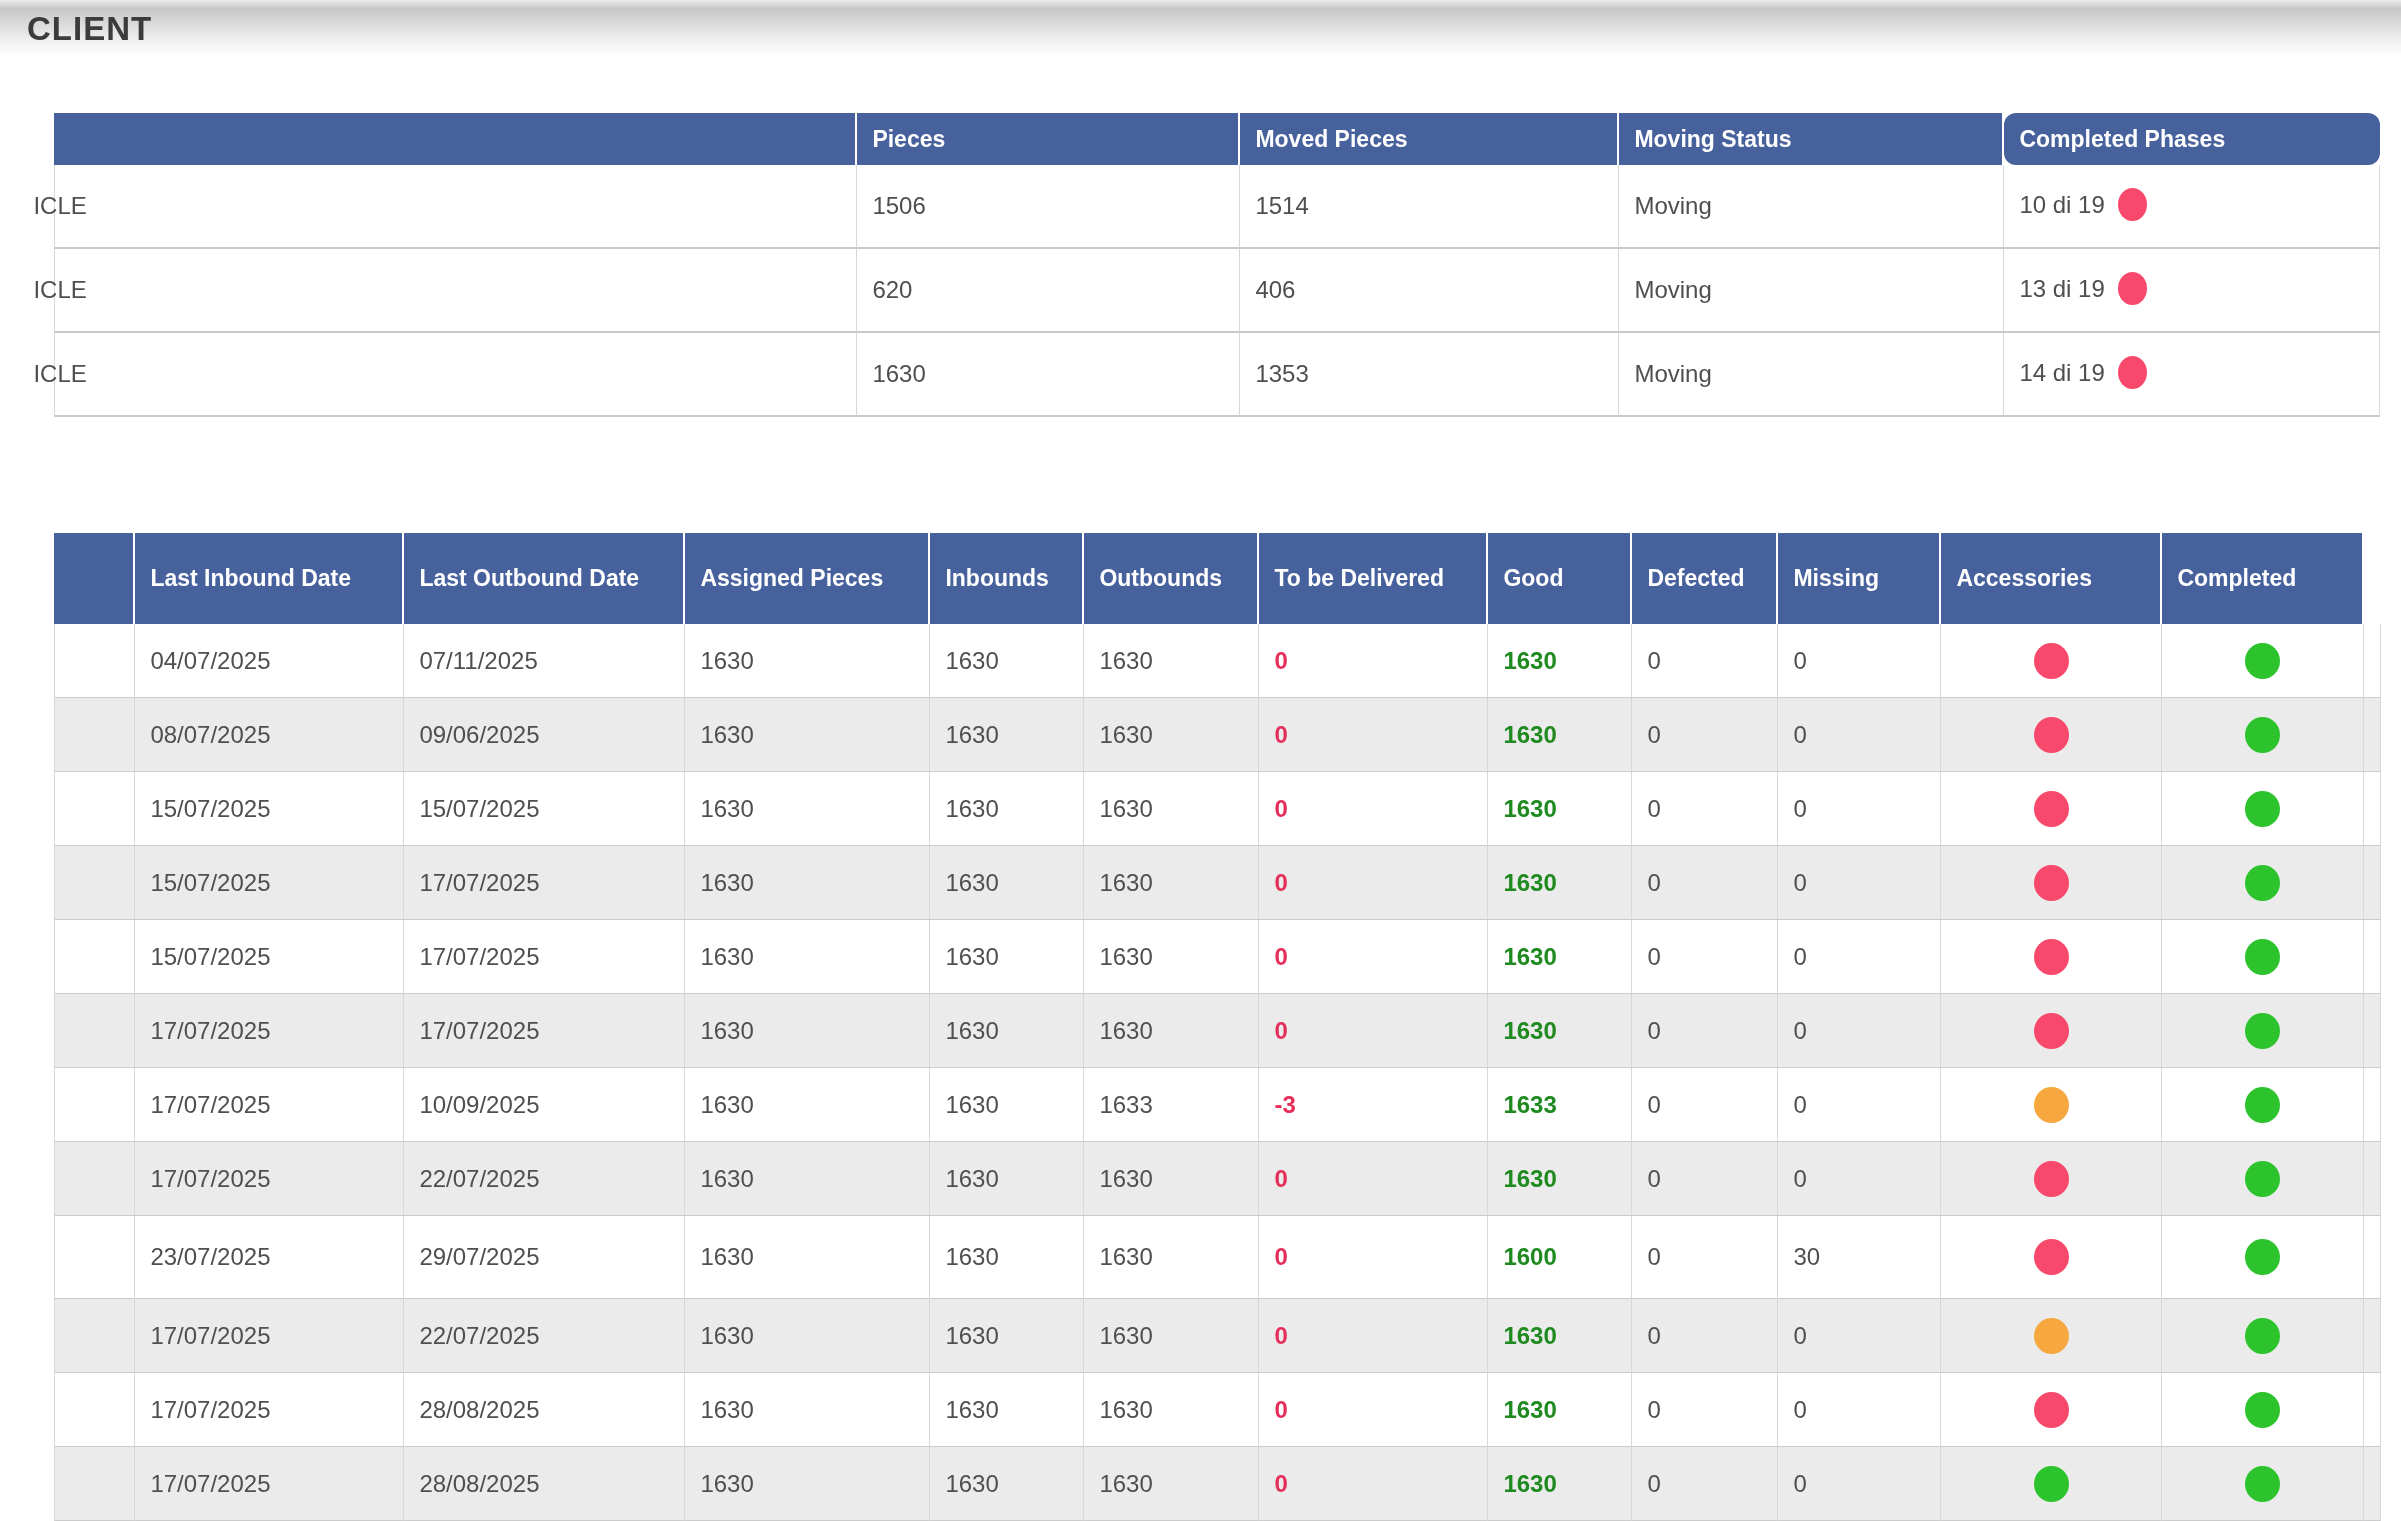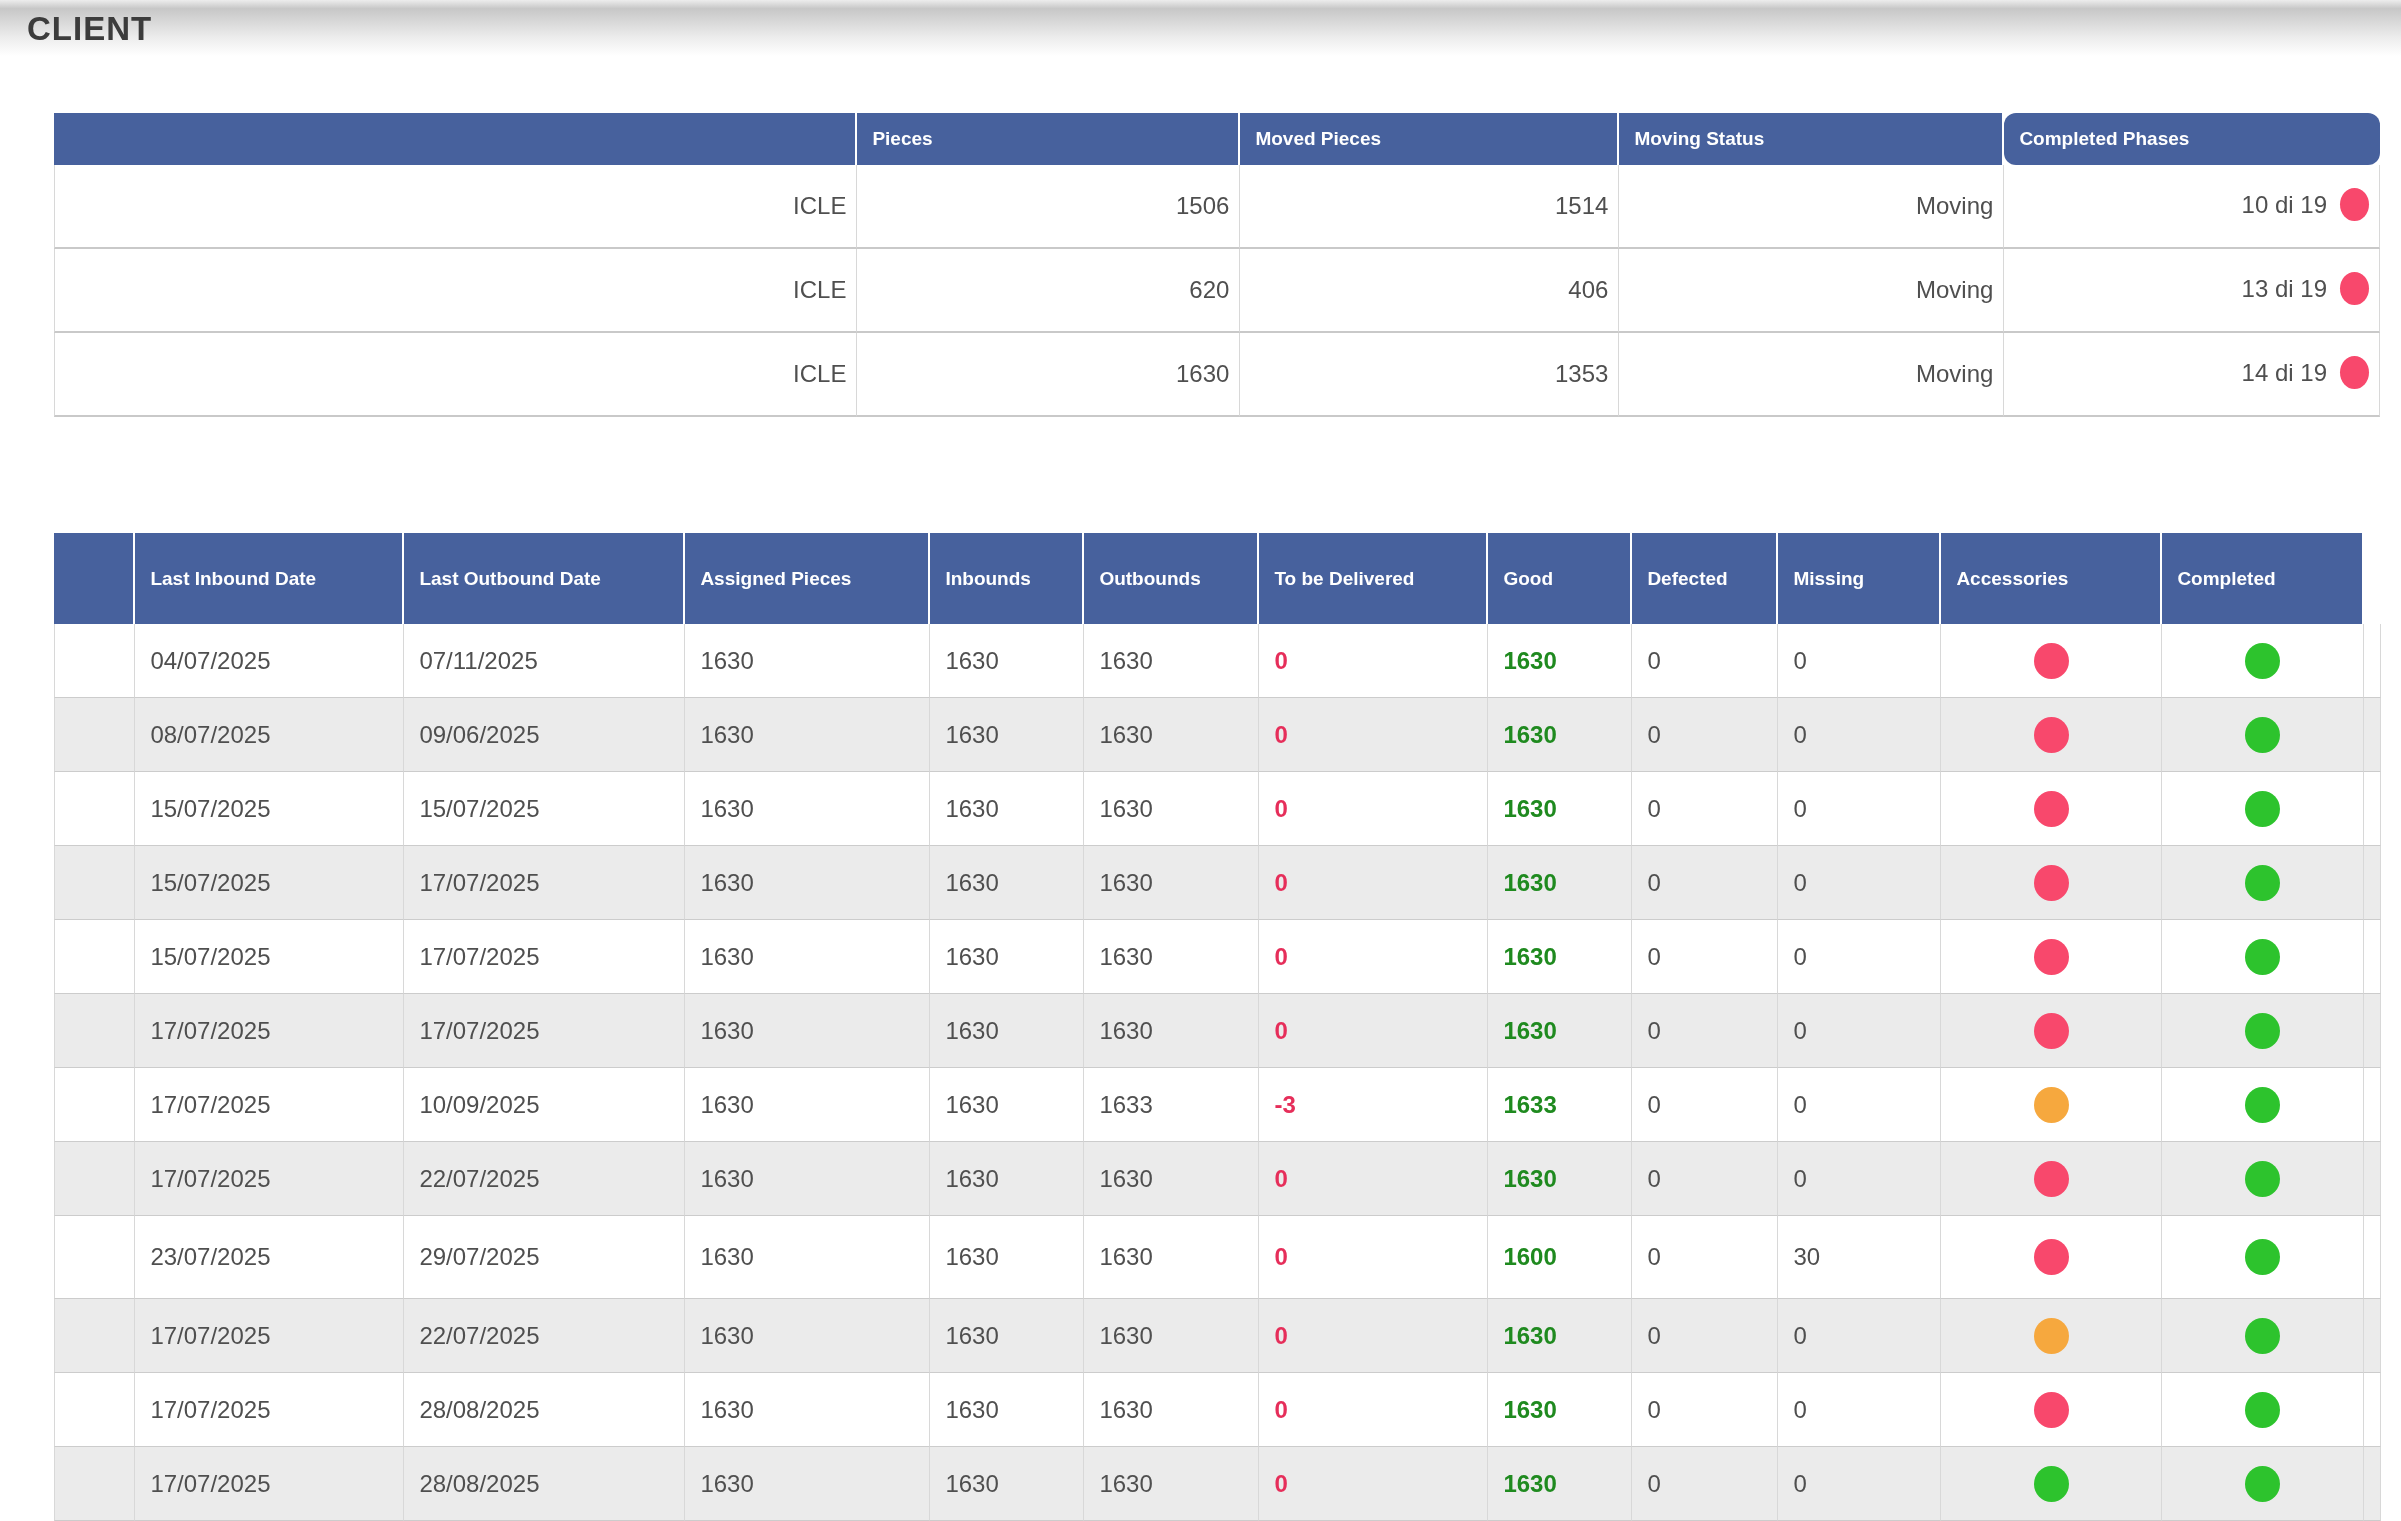--- a/index.html
+++ b/index.html
@@ -15,35 +15,35 @@
     position:absolute;top:9.6px;left:27px;margin:0;
     font-size:33px;font-weight:bold;color:#3c3c3c;letter-spacing:1px;
   }
   table{
     border-collapse:separate;border-spacing:0;table-layout:fixed;
     position:absolute;left:54px;
   }
   #orders-table{top:113px;width:2326px;}
   #phases-table{top:533px;width:2327px;}
   th{
-    background:#47619d;color:#ffffff;font-weight:bold;font-size:19px;
+    background:#47619d;color:#ffffff;font-weight:bold;font-size:23px;
     text-align:left;padding:0 9.6px 0 15.4px;border-right:2.9px solid #ffffff;
     vertical-align:middle;line-height:1.25;box-sizing:border-box;
     overflow:hidden;
   }
   #orders-table th{height:52px;}
   #phases-table th{height:91px;}
   th:last-child{border-right:none;border-radius:12px;}
   th.trailing-col{background:transparent;}
   td{
     font-size:24px;color:#4f4f4f;padding:0 9.6px 0 15.4px;vertical-align:middle;
     background:#ffffff;border-right:1px solid #d8d8d8;border-bottom:1px solid #cccccc;
     box-sizing:border-box;overflow:hidden;white-space:nowrap;
   }
-  #orders-table td{height:84px;border-bottom:2.9px solid #c9c9c9;text-align:right;}
+  #orders-table td{height:84px;border-bottom:2.9px solid #c9c9c9;}
   #phases-table td{height:74px;}
   #phases-table tr.alt td{background:#ebebeb;}
   #phases-table tr.tall td{height:83px;}
   td:first-child{border-left:1px solid #d8d8d8;}
   td.client-cell{text-indent:-37px;overflow:visible;}
   td.center-cell{text-align:center;padding:0;}
   .red-val{color:#e62e5a;font-weight:bold;}
   .green-val{color:#1f8a1f;font-weight:bold;}
   .circle{
     display:inline-block;width:35px;height:36px;border-radius:50%;

